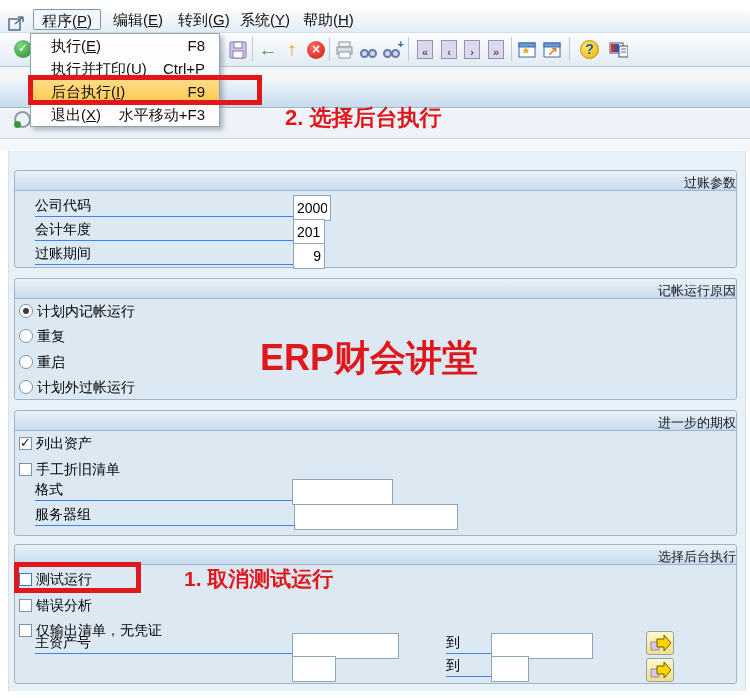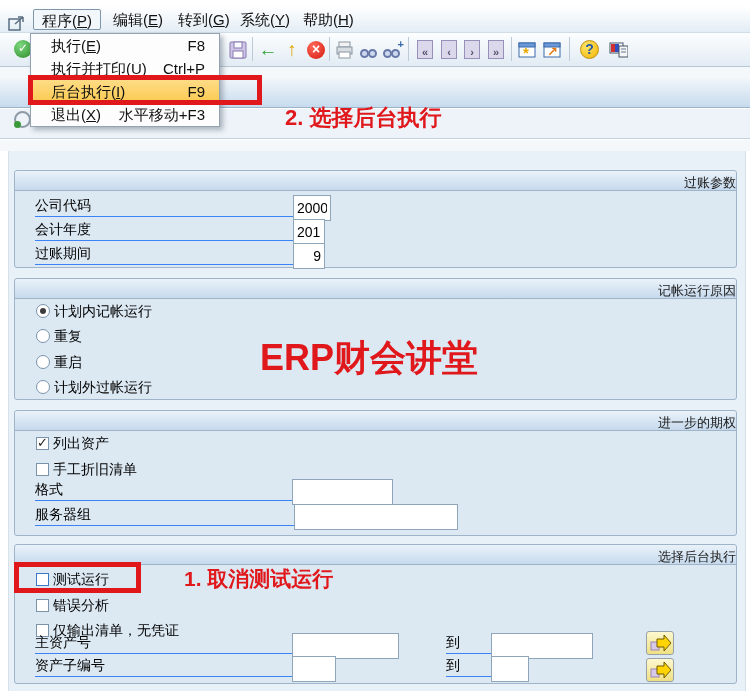--- a/index.html
+++ b/index.html
@@ -60,21 +60,21 @@
            border:1px solid #9fb4c8; border-radius:3px; }
   .group-header { height:20px; background:linear-gradient(#eaf2f9,#c6daed);
                   border-bottom:1px solid #9fb4c8; border-radius:3px 3px 0 0;
                   font-size:13px; color:#1a1a1a; padding:3px 0 0 9px;text-align:right; }
   .frow { position:absolute; border-bottom:1px solid #3b82f6; font-size:14px; color:#000;
           padding-top:4px; height:24px; left:20px; }
   .plainlbl { font-size:14px; color:#000; }
   .sapinput { position:absolute; border:1px solid #8fa6ba; background:#fff; font-size:14px;
               font-family:"Liberation Sans",sans-serif; color:#000; padding:12px 3px; height:21px; }
   .num { text-align:right; }
-  .chkrow { position:absolute; left:21px; height:20px; font-size:14px; }
+  .chkrow { position:absolute; left:4px; height:20px; font-size:14px; }
   .chk { display:inline-block; width:13px; height:13px; background:#fff; border:1px solid #7a93ab;
          vertical-align:-2px; margin-right:4px; position:relative; }
   .chk.focus { border:1px solid #3b78c3; }
   .chk.on::after { content:"✓"; position:absolute; left:0px; top:-3px; font-size:13px; font-weight:bold; color:#222; }
   .radio { display:inline-block; width:14px; height:14px; border:1px solid #7a93ab; border-radius:50%;
            background:#fff; vertical-align:-2px; margin-right:4px; position:relative; }
   .radio.on::after { content:""; position:absolute; left:3px; top:3px; width:6px; height:6px;
                      border-radius:50%; background:#3c3c3c; }
   .msbtn { position:absolute; width:28px; height:24px; border:1px solid #98a0a8; border-radius:3px;
            background:linear-gradient(#fdf8cf,#f0e083); text-align:center; padding-top:2px; }
@@ -253,21 +253,20 @@
       <input class="sapinput" style="left: 277px; top: 88px; width: 107px; height: 20px;" value="">
       <div class="frow" style="top:85px;left:431px;width:45px">到</div>
       <input class="sapinput" style="left: 476px; top: 88px; width: 102px; height: 20px;" value="">
       <div class="msbtn" style="left:631px;top:86px">
         <svg width="22" height="18">
             <rect x="2" y="8" width="8" height="8" fill="#d9c9e8" stroke="#9a86b4"></rect>
             <path d="M8 5 h7 v-4 l7 8 -7 8 v-4 h-7 z" fill="#ffd400" stroke="#6e5a00"></path>
           </svg>
       </div>
 
-      <div class="frow" style="top:108px;width:257px">资产子编号</div>
       <input class="sapinput" style="left: 277px; top: 111px; width: 44px; height: 20px;" value="">
       <div class="frow" style="top:108px;left:431px;width:45px">到</div>
       <input class="sapinput" style="left: 476px; top: 111px; width: 38px; height: 20px;" value="">
       <div class="msbtn" style="left:631px;top:113px">
         <svg width="22" height="18">
             <rect x="2" y="8" width="8" height="8" fill="#d9c9e8" stroke="#9a86b4"></rect>
             <path d="M8 5 h7 v-4 l7 8 -7 8 v-4 h-7 z" fill="#ffd400" stroke="#6e5a00"></path>
           </svg>
       </div>
     </div>

